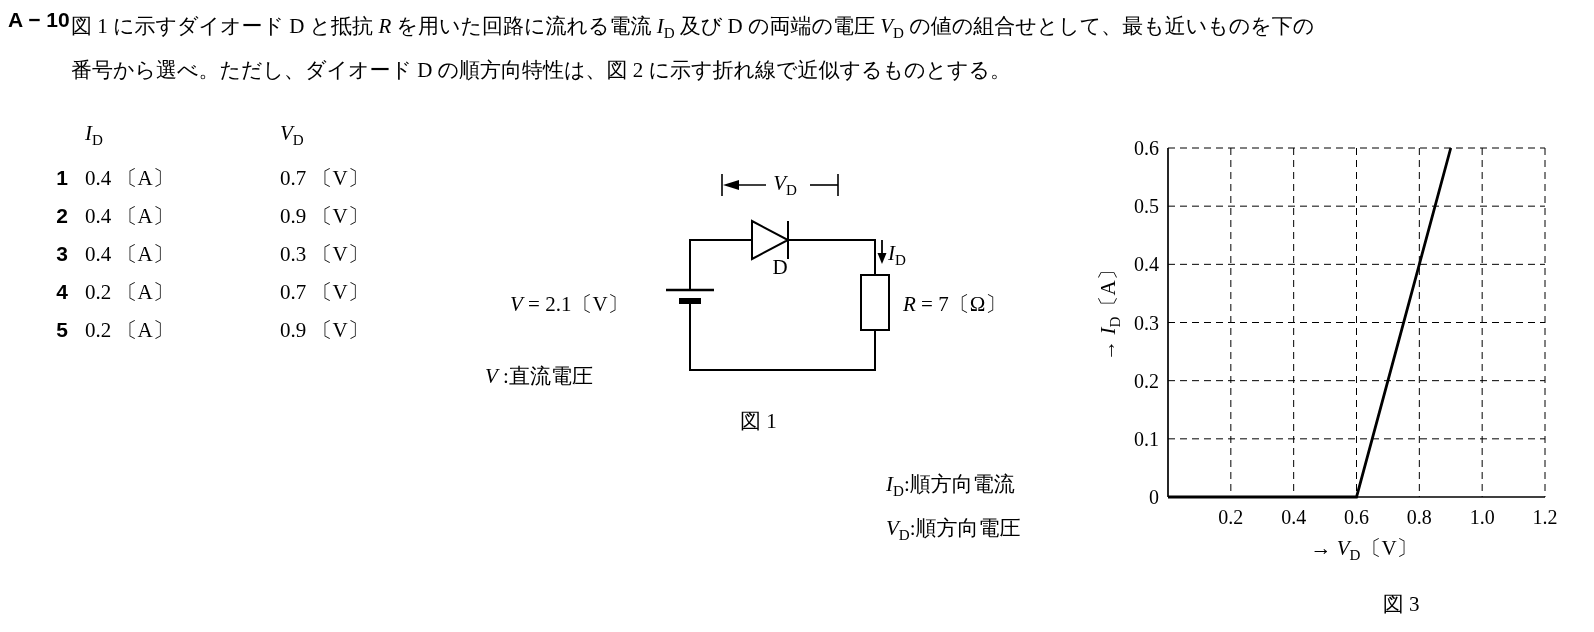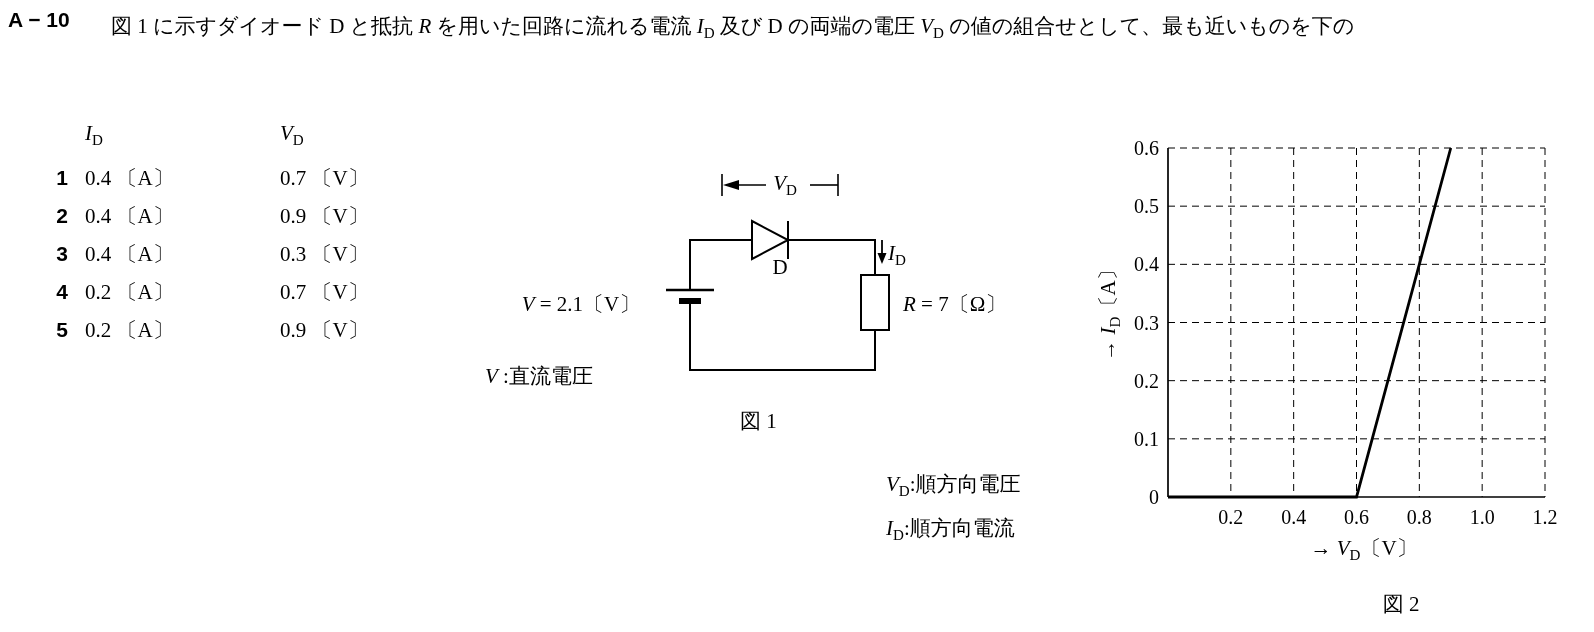--- a/index.html
+++ b/index.html
@@ -6,34 +6,34 @@
   .page{
     position:relative;width:1594px;height:632px;background:#ffffff;
     font-family:"Liberation Serif","DejaVu Serif",serif;color:#000;overflow:hidden;
   }
   .var{font-style:italic;}
   sub{font-size:0.72em;}
 
   
   .question{position:absolute;left:8px;top:8px;display:flex;gap:5px;font-size:21px;}
   .qnum{font-family:"Liberation Sans","DejaVu Sans",sans-serif;font-weight:bold;width:58px;white-space:nowrap;}
-  .qline{line-height:37px;white-space:nowrap;margin-left:40px;}
+  .qline{line-height:37px;white-space:nowrap;}
 
   
   .choices{position:absolute;left:52px;top:114px;font-size:21px;}
   .choice-row{display:grid;grid-template-columns:16px 195px auto;line-height:38px;}
   .col-num{text-align:right;font-family:"Liberation Sans","DejaVu Sans",sans-serif;font-weight:bold;}
   .col-id,.col-vd{padding-left:17px;white-space:nowrap;}
 
   
   .circuit{position:absolute;left:480px;top:160px;width:620px;height:290px;font-size:21px;}
   .circuit svg{position:absolute;left:0;top:0;}
   .clbl{position:absolute;line-height:26px;white-space:nowrap;}
   .lbl-vd{left:280px;top:10px;width:50px;text-align:center;}
-  .lbl-source{left:30px;top:131px;width:142px;text-align:center;}
+  .lbl-source{left:30px;top:131px;width:142px;text-align:left;}
   .lbl-diode{left:284px;top:94px;width:32px;text-align:center;}
   .lbl-id{left:408px;top:80px;}
   .lbl-resistor{left:423px;top:131px;text-align:right;}
   .lbl-dcnote{left:5px;top:203px;text-align:right;}
   .fig1-caption{left:260px;top:248px;width:80px;}
 
   
   .notes{position:absolute;left:886px;top:466px;font-size:21px;line-height:37px;}
 
   
@@ -52,20 +52,21 @@
 </style>
 </head>
 <body>
 
 <div class="page">
 
   <div class="question">
     <div class="qnum">A − 10</div>
     <div>
       <div class="qline"><span>図 1 に示すダイオード D と抵抗 </span><span class="var">R</span><span> を用いた回路に流れる電流 </span><span class="var">I</span><sub>D</sub><span> 及び D の両端の電圧 </span><span class="var">V</span><sub>D</sub><span> の値の組合せとして、最も近いものを下の</span></div>
+      <div class="qline"><span>番号から選べ。ただし、ダイオード D の順方向特性は、図 2 に示す折れ線で近似するものとする。</span></div>
     </div>
   </div>
 
   <div class="choices">
     <div class="choice-row">
       <div class="col-num"></div>
       <div class="col-id"><span class="var">I</span><sub>D</sub></div>
       <div class="col-vd"><span class="var">V</span><sub>D</sub></div>
     </div>
     <div class="choice-row">
@@ -129,22 +130,22 @@
     <div class="clbl lbl-vd"><span class="var">V</span><sub>D</sub></div>
     <div class="clbl lbl-source"><span class="var">V</span><span> = 2.1〔V〕</span></div>
     <div class="clbl lbl-diode"><span>D</span></div>
     <div class="clbl lbl-id"><span class="var">I</span><sub>D</sub></div>
     <div class="clbl lbl-resistor"><span class="var">R</span><span> = 7〔Ω〕</span></div>
     <div class="clbl lbl-dcnote"><span class="var">V</span><span> :直流電圧</span></div>
     <div class="clbl fig1-caption">図 1</div>
   </div>
 
   <div class="notes">
+    <div><span class="var">I</span><sub>D</sub><span>:順方向電流</span></div>
     <div><span class="var">V</span><sub>D</sub><span>:順方向電圧</span></div>
-    <div><span class="var">I</span><sub>D</sub><span>:順方向電流</span></div>
   </div>
 
   <div class="figure2">
     <svg id="plot-svg" width="500" height="400" viewBox="0 0 500 400">
         <line x1="150.83333333333334" y1="18" x2="150.83333333333334" y2="367" class="grid"></line>
         <line x1="213.66666666666669" y1="18" x2="213.66666666666669" y2="367" class="grid"></line>
         <line x1="276.5" y1="18" x2="276.5" y2="367" class="grid"></line>
         <line x1="339.33333333333337" y1="18" x2="339.33333333333337" y2="367" class="grid"></line>
         <line x1="402.1666666666667" y1="18" x2="402.1666666666667" y2="367" class="grid"></line>
         <line x1="465" y1="18" x2="465" y2="367" class="grid"></line>
@@ -166,16 +167,16 @@
         <text x="79" y="315.8333333333333" class="tick ty">0.1</text>
         <text x="79" y="257.66666666666663" class="tick ty">0.2</text>
         <text x="79" y="199.5" class="tick ty">0.3</text>
         <text x="79" y="141.33333333333331" class="tick ty">0.4</text>
         <text x="79" y="83.16666666666663" class="tick ty">0.5</text>
         <text x="79" y="25" class="tick ty">0.6</text>
         <text x="79" y="374" class="tick ty">0</text>
       </svg>
     <div class="ylabel"><span>→ </span><span class="var">I</span><sub>D</sub><span>〔A〕</span></div>
     <div class="xlabel"><span>→ </span><span class="var">V</span><sub>D</sub><span>〔V〕</span></div>
-    <div class="fig2-caption">図 2</div>
+    <div class="fig2-caption">図 3</div>
   </div>
 
 </div>
 
 </body></html>

